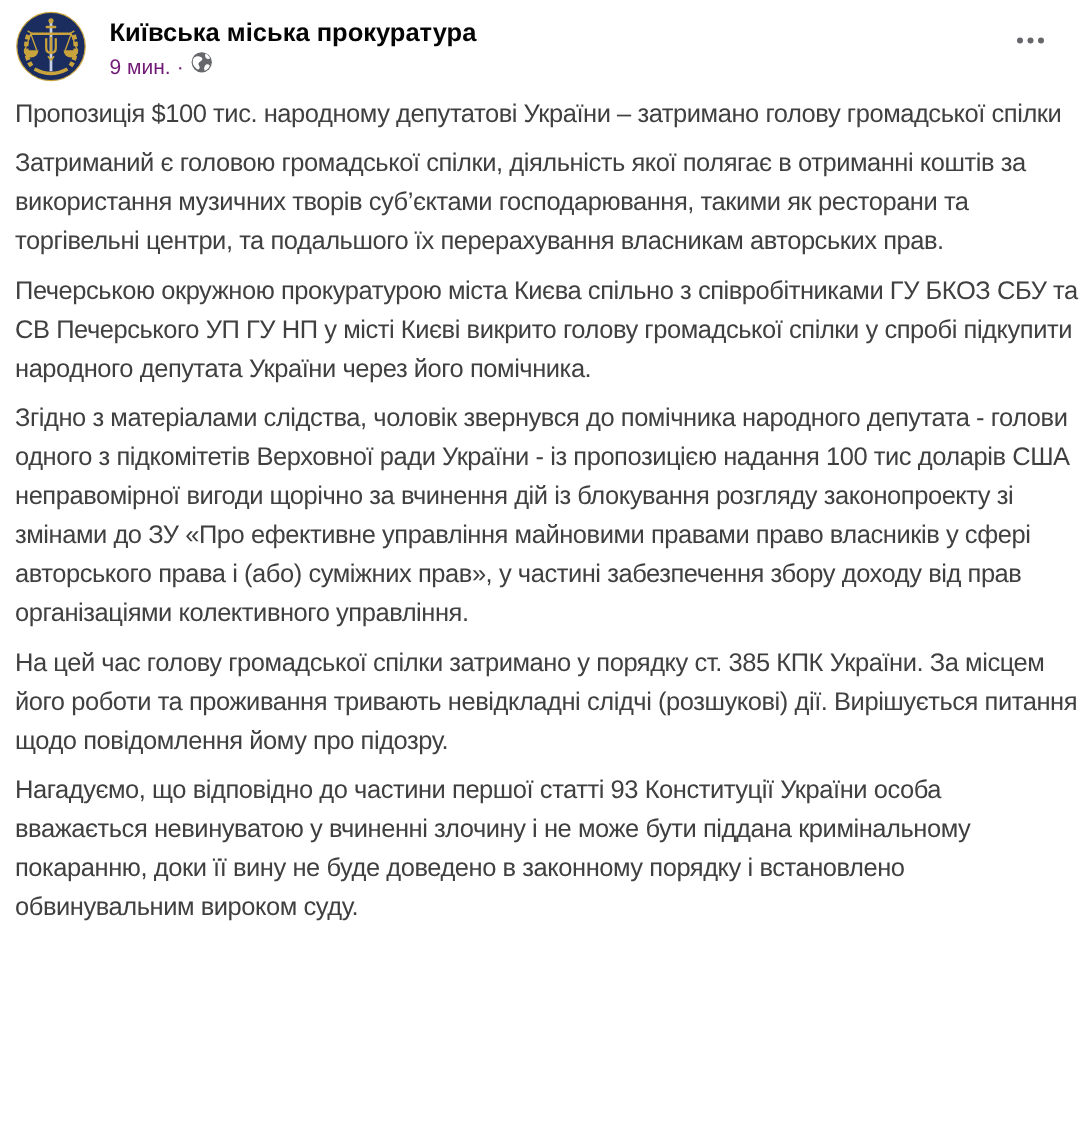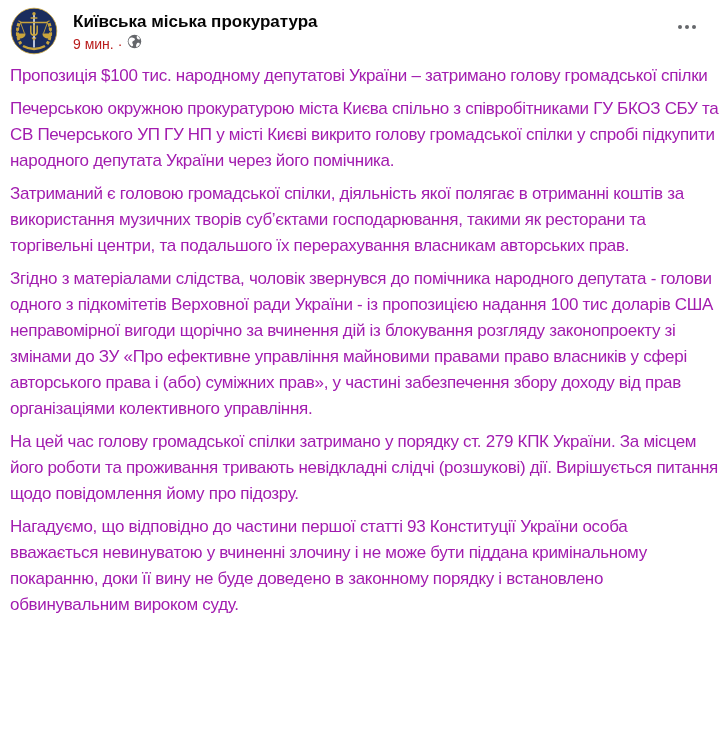--- a/index.html
+++ b/index.html
@@ -9,29 +9,29 @@
     font-family:"Liberation Sans",sans-serif;
     color:#050505;
   }
   .post{position:relative;width:727px;height:576px;background:#fff}
   
   .post-header{display:flex;align-items:flex-start;padding:7px 12px 0 10px}
   .avatar-btn{width:48px;height:48px;border-radius:50%;flex:0 0 auto;cursor:pointer;display:block;border:0;padding:0;background:none}
   .avatar-btn svg{display:block;border-radius:50%}
   .header-text{margin-left:15px;padding-top:4px;min-width:0}
   .page-name{font-size:17px;font-weight:700;line-height:21px;color:#050505;text-decoration:none;display:inline-block;cursor:pointer}
-  .meta-row{display:flex;align-items:center;margin-top:2px;color:#b91c1c;font-size:14px;line-height:18px;text-decoration:none;cursor:pointer}
+  .meta-row{display:flex;align-items:center;margin-top:2px;color:#701a75;font-size:14px;line-height:18px;text-decoration:none;cursor:pointer}
   .meta-row .ts{margin-right:4px}
   .meta-row .sep{margin-right:5px}
   .globe{display:inline-block;vertical-align:middle}
   
   .menu-button{position:absolute;top:16px;right:26px;width:28px;height:22px;display:flex;align-items:center;justify-content:center;gap:3px;cursor:pointer;background:none;border:0;padding:0}
   .menu-button .dot{width:4px;height:4px;border-radius:50%;background:#65676B}
   
-  .post-body{padding:8px 8px 0 10px;font-size:17px;line-height:26px;letter-spacing:-0.3px;color:#a21caf}
+  .post-body{padding:8px 8px 0 10px;font-size:17px;line-height:26px;letter-spacing:-0.3px;color:#404040}
   .post-body p{margin:0 0 7px 0}
   .post-body p:last-child{margin-bottom:0}
 </style>
 </head>
 <body>
 
 <div class="post">
 
   <div class="post-header">
 
@@ -83,20 +83,20 @@
       <span style="display:flex;gap:3px">
         <span class="dot"></span>
           <span class="dot"></span>
           <span class="dot"></span>
       </span>
     </button>
   </div>
 
   <div class="post-body">
   <p>Пропозиція $100 тис. народному депутатові України – затримано голову громадської спілки</p>
+      <p>Затриманий є головою громадської спілки, діяльність якої полягає в отриманні коштів за використання музичних творів суб’єктами господарювання, такими як ресторани та торгівельні центри, та подальшого їх перерахування власникам авторських прав.</p>
       <p>Печерською окружною прокуратурою міста Києва спільно з співробітниками ГУ БКОЗ СБУ та СВ Печерського УП ГУ НП у місті Києві викрито голову громадської спілки у спробі підкупити народного депутата України через його помічника.</p>
-      <p>Затриманий є головою громадської спілки, діяльність якої полягає в отриманні коштів за використання музичних творів суб’єктами господарювання, такими як ресторани та торгівельні центри, та подальшого їх перерахування власникам авторських прав.</p>
       <p>Згідно з матеріалами слідства, чоловік звернувся до помічника народного депутата - голови одного з підкомітетів Верховної ради України - із пропозицією надання 100 тис доларів США неправомірної вигоди щорічно за вчинення дій із блокування розгляду законопроекту зі змінами до ЗУ «Про ефективне управління майновими правами право власників у сфері авторського права і (або) суміжних прав», у частині забезпечення збору доходу від прав організаціями колективного управління.</p>
-      <p>На цей час голову громадської спілки затримано у порядку ст. 279 КПК України. За місцем його роботи та проживання тривають невідкладні слідчі (розшукові) дії. Вирішується питання щодо повідомлення йому про підозру.</p>
+      <p>На цей час голову громадської спілки затримано у порядку ст. 385 КПК України. За місцем його роботи та проживання тривають невідкладні слідчі (розшукові) дії. Вирішується питання щодо повідомлення йому про підозру.</p>
       <p>Нагадуємо, що відповідно до частини першої статті 93 Конституції України особа вважається невинуватою у вчиненні злочину і не може бути піддана кримінальному покаранню, доки її вину не буде доведено в законному порядку і встановлено обвинувальним вироком суду.</p>
     </div>
 
 </div>
 
 </body></html>

